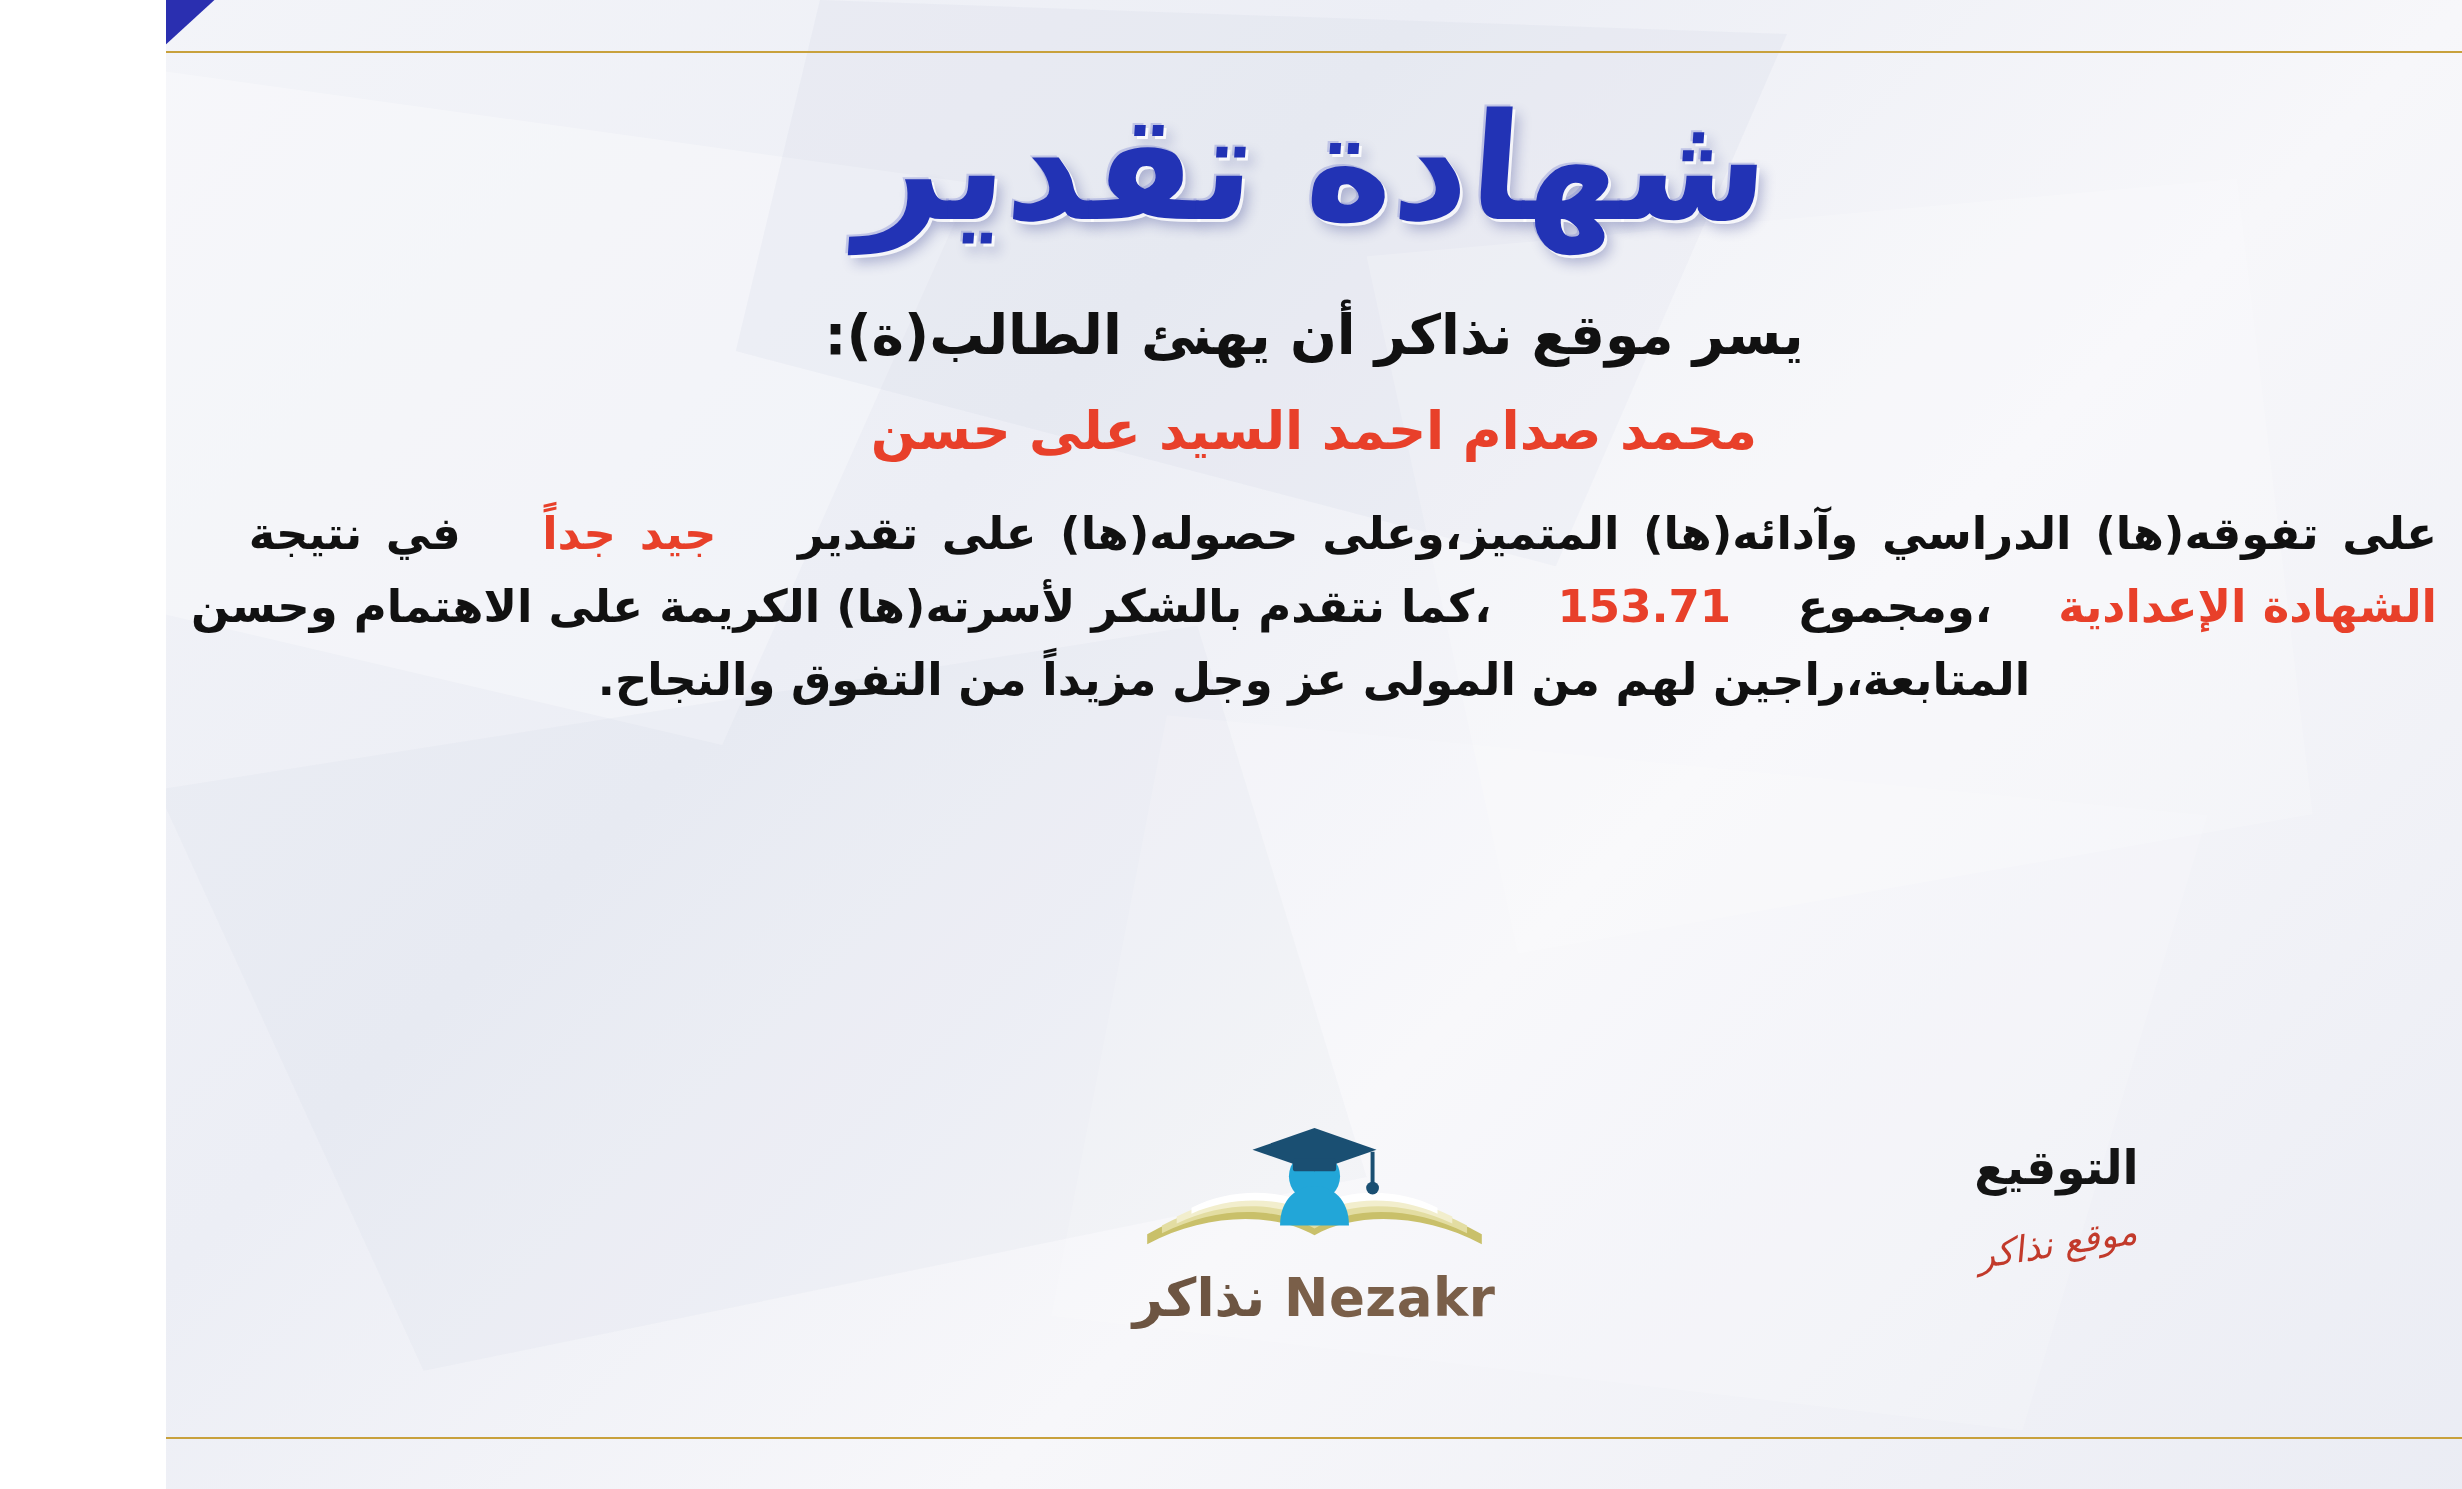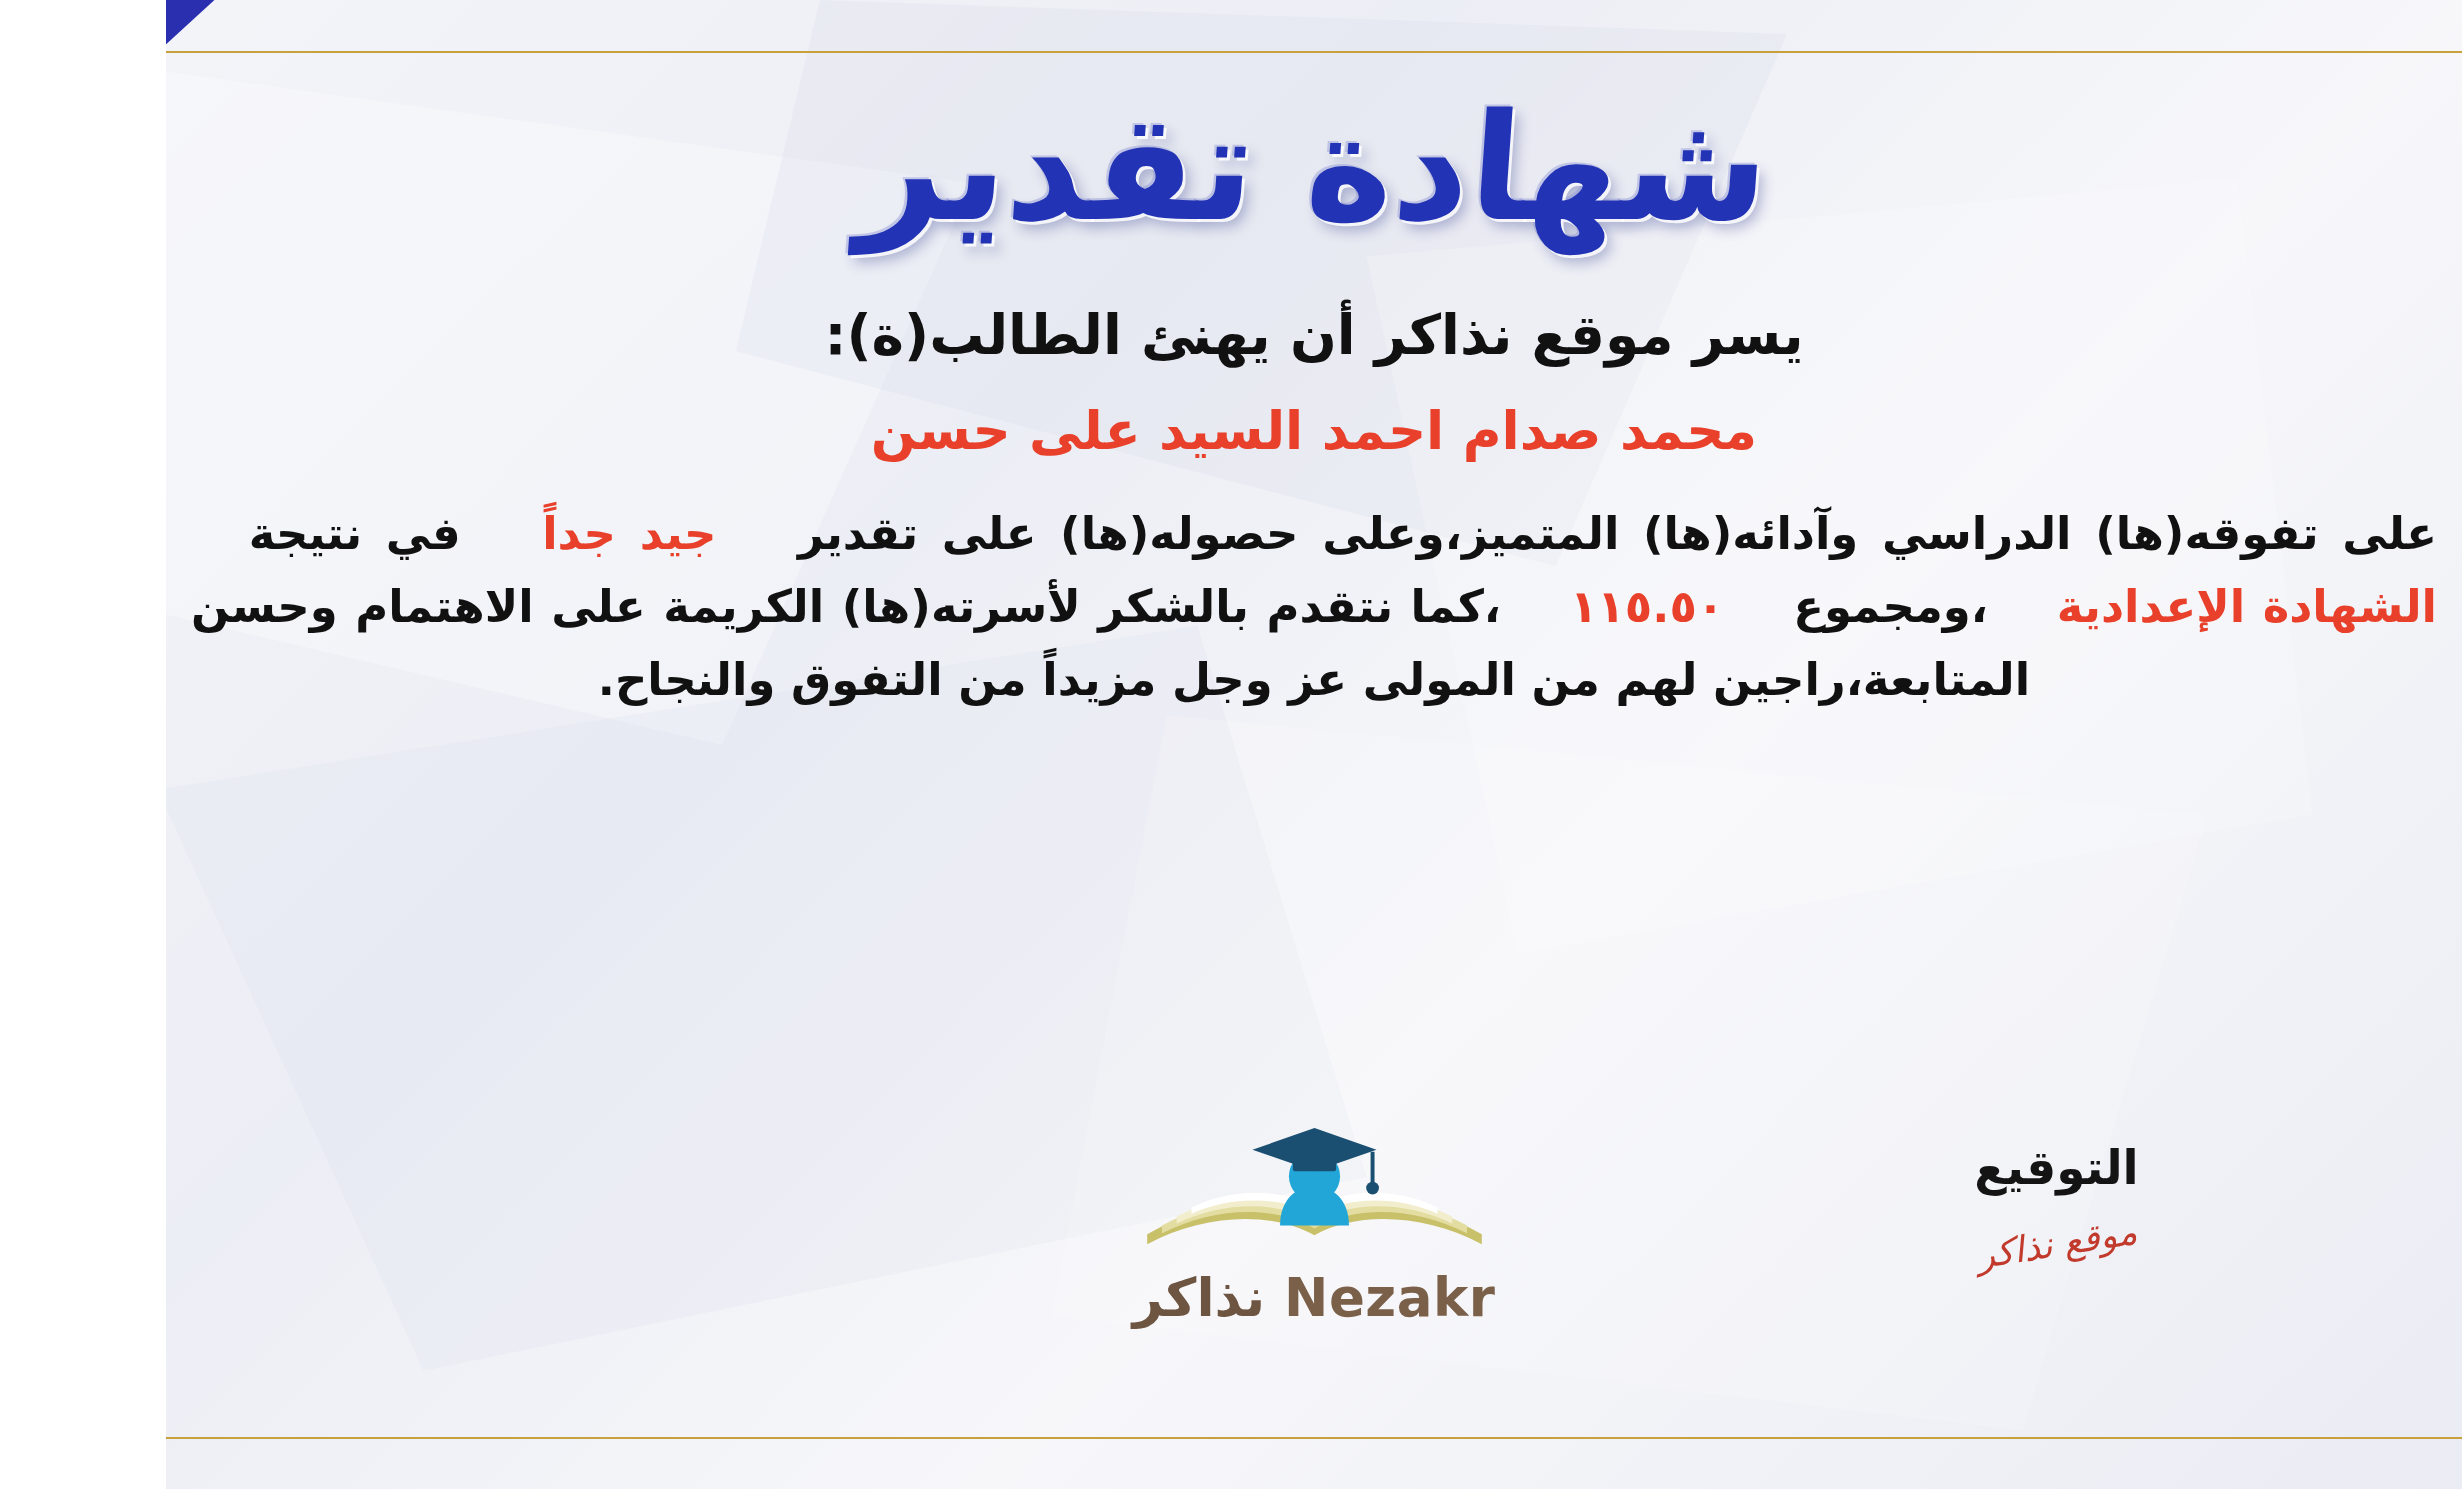--- a/index.html
+++ b/index.html
@@ -256,21 +256,21 @@
       <span>على تفوقه(ها) الدراسي وآدائه(ها) المتميز،وعلى حصوله(ها) على تقدير</span>
       <span class="gap"></span>
       <span class="hl">جيد جداً</span>
       <span class="gap"></span>
       <span>في نتيجة</span>
       <span class="gap"></span>
       <span class="hl">الشهادة الإعدادية</span>
       <span class="gap"></span>
       <span>،ومجموع</span>
       <span class="gap"></span>
-      <span class="hl">١١٥.٥٠</span>
+      <span class="hl">153.71</span>
       <span class="gap"></span>
       <span>،كما نتقدم بالشكر لأسرته(ها) الكريمة على الاهتمام وحسن المتابعة،راجين لهم من المولى عز وجل مزيداً من التفوق والنجاح.</span>
     </div>
 
   </div>
 
   <div class="footer">
 
     <div class="signature-block">
       <div class="signature-label">التوقيع</div>

